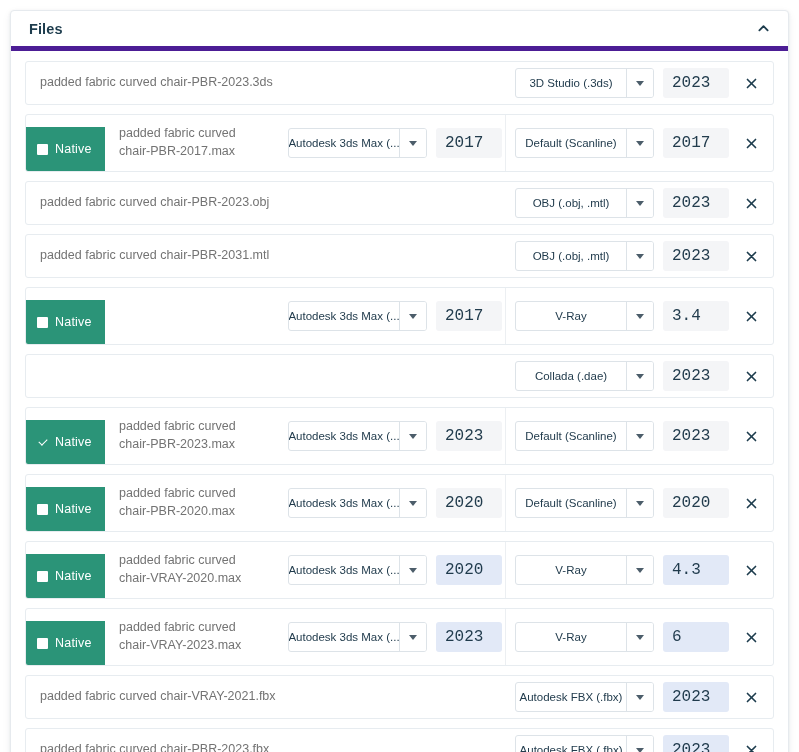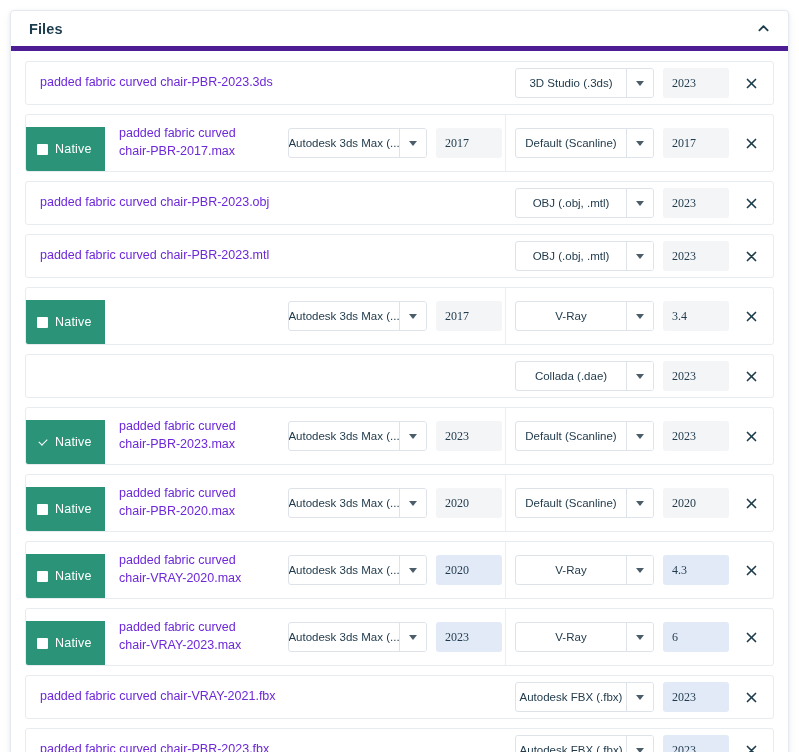--- a/index.html
+++ b/index.html
@@ -111,21 +111,21 @@
     letter-spacing: 0.2px;
   }
 
   
   .file-name {
     flex: 1 1 auto;
     display: flex;
     align-items: center;
     padding: 6px 10px 6px 14px;
     font-size: 12.5px;
-    color: #6d28d9;
+    color: #737373;
     line-height: 1.42;
     min-width: 0;
     word-break: break-word;
   }
   .file-name.narrow { max-width: 172px; }
 
   
   .ctrl-group {
     display: flex;
     align-items: center;
@@ -177,22 +177,22 @@
     border-top: 5px solid #4c5d6a;
   }
 
   .ver-input {
     height: 30px;
     width: 66px;
     border: none;
     border-radius: 3px;
     margin-left: 9px;
     padding: 0 9px;
-    font-family: Liberation Serif, serif;
-    font-size: 12px;
+    font-family: Liberation Mono, monospace;
+    font-size: 16px;
     color: #223c4d;
     background: #f4f5f7;
     outline: none;
   }
   .ver-input.active { background: #e2e9f7; color: #1f3a4c; }
 
   .row-close {
     flex: 0 0 auto;
     width: 44px;
     display: flex;
@@ -288,21 +288,21 @@
           <div class="ctrl-group">
             <input type="text" class="ver-input" value="2023" style="">
           </div>
           <div class="row-close">
             <svg class="xicon" viewBox="0 0 12 12" aria-hidden="true">
               <path d="M1.6 1.6 L10.4 10.4 M10.4 1.6 L1.6 10.4" fill="none" stroke="#1d3c4d" stroke-width="1.8" stroke-linecap="round"></path>
             </svg>
           </div>
         </div>
         <div class="row">
-          <div class="file-name">padded fabric curved chair-PBR-2023.mtl</div>
+          <div class="file-name">padded fabric curved chair-PBR-2031.mtl</div>
           <div class="spacer"></div>
           <div class="ctrl-group">
             <div class="select w-fmt">
               <span class="select-value">OBJ (.obj, .mtl)</span>
               <div class="select-arrow">
                 <span class="caret"></span>
               </div>
             </div>
           </div>
           <div class="ctrl-group">

